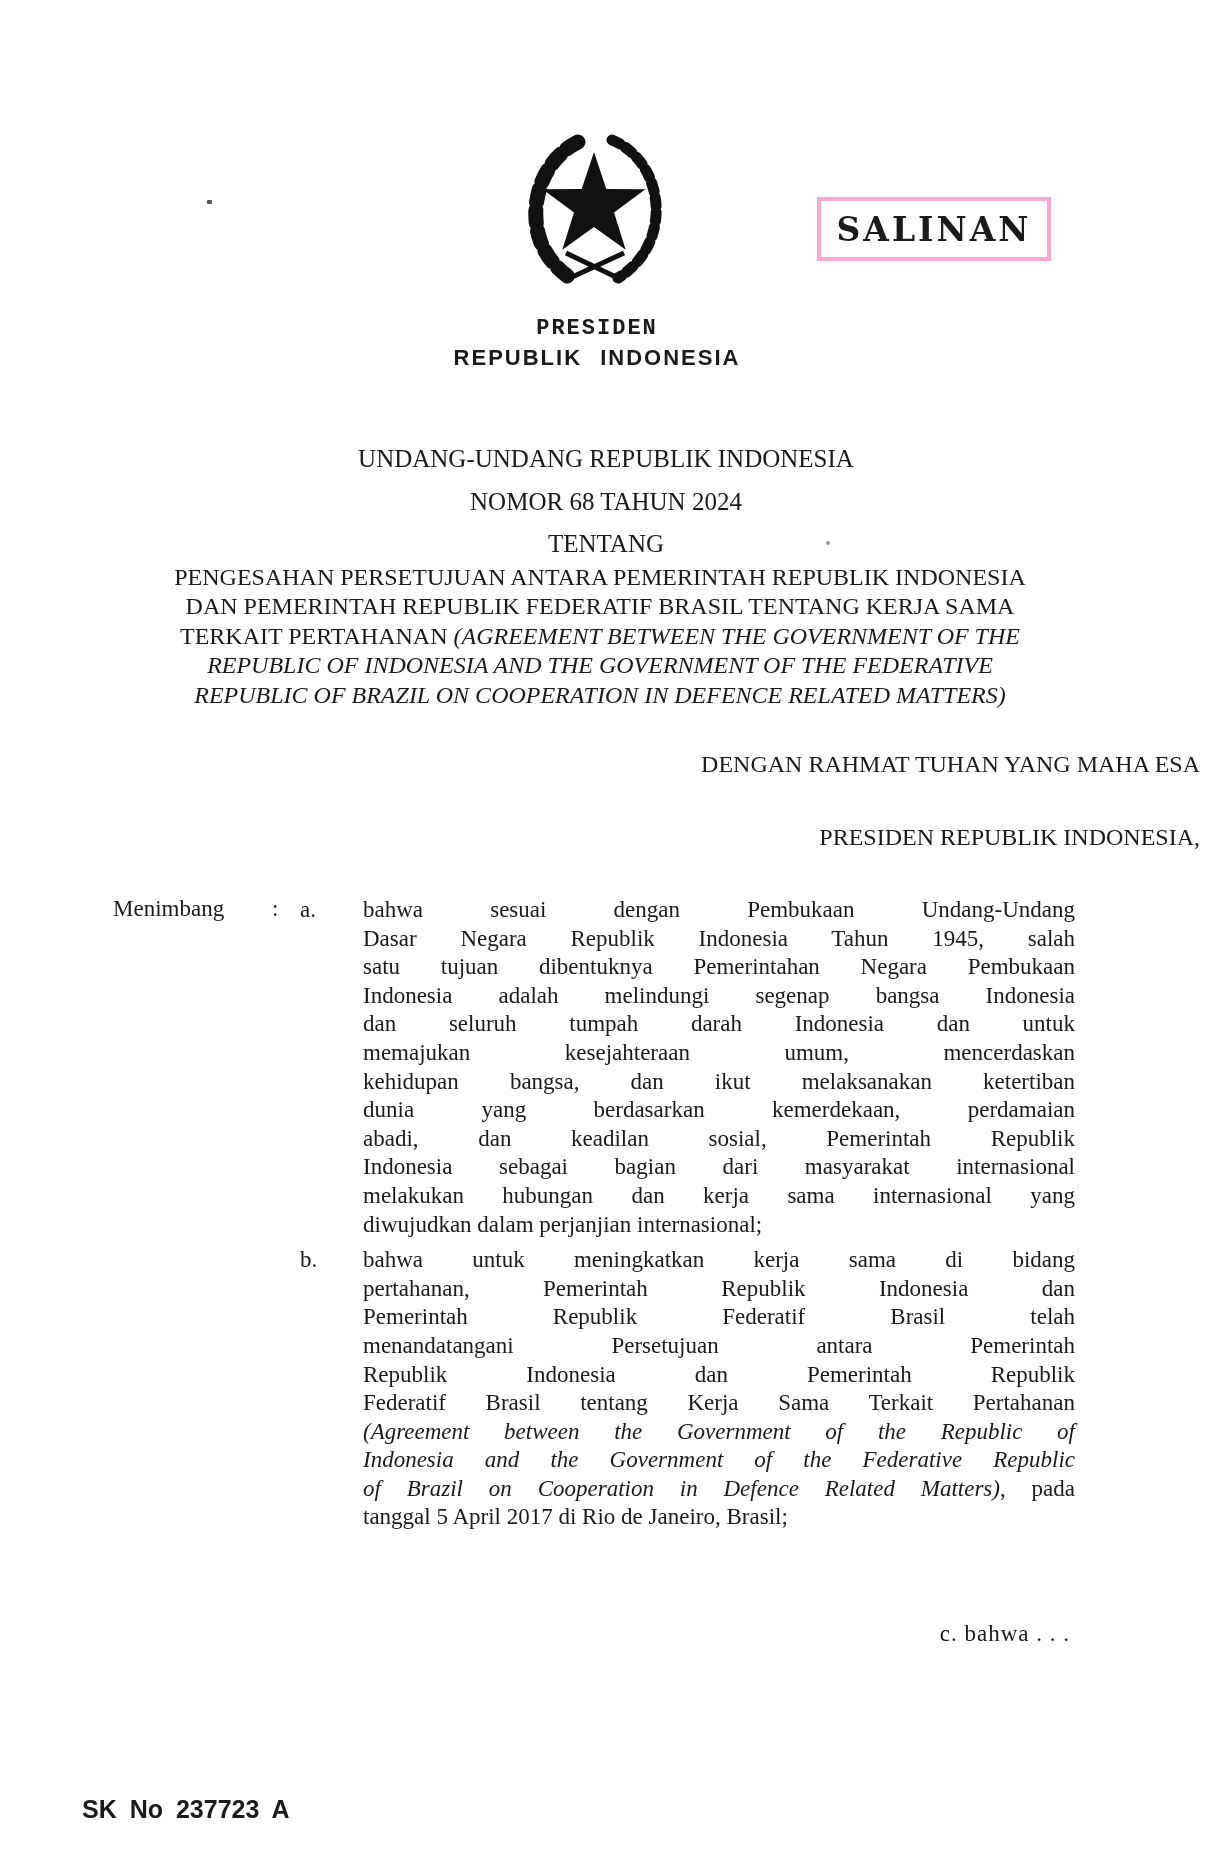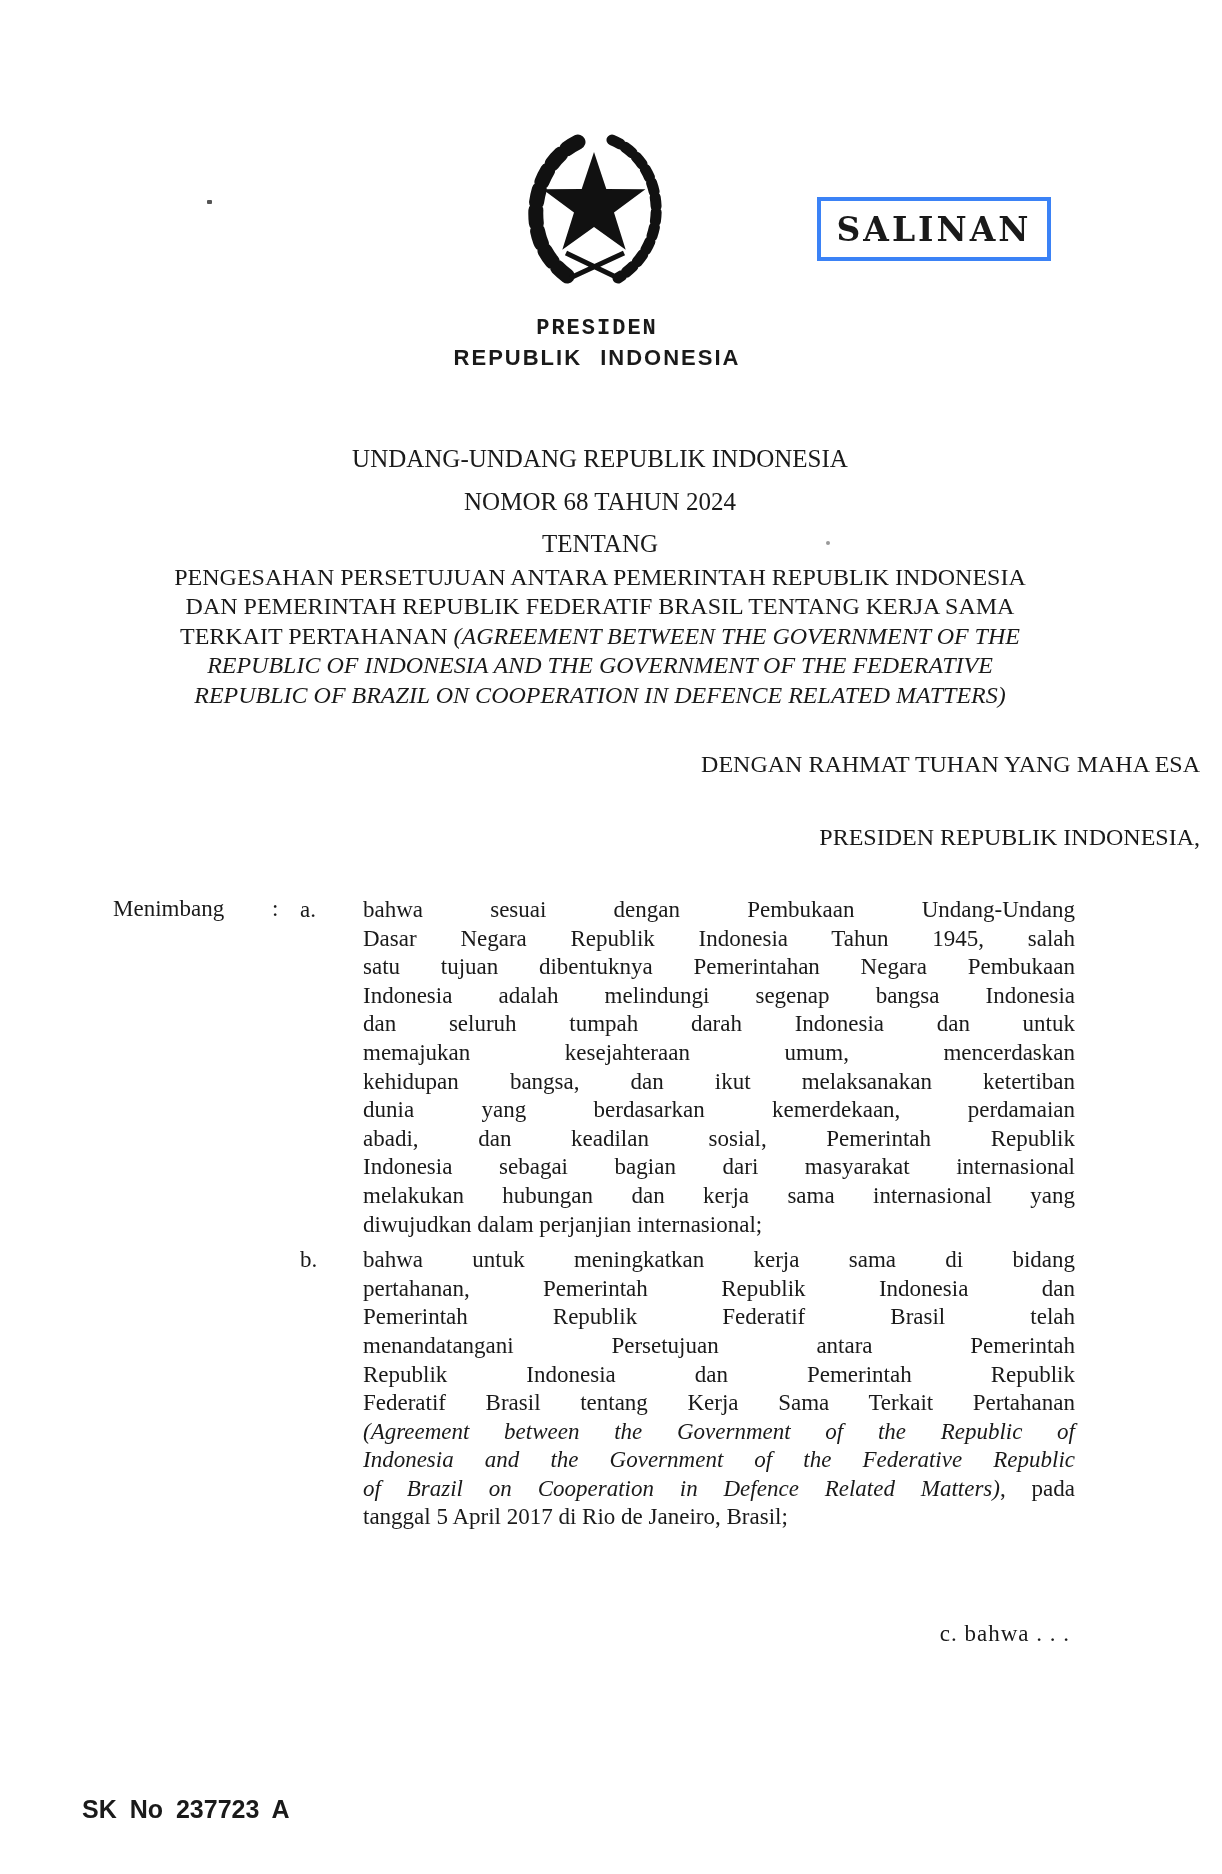--- a/index.html
+++ b/index.html
@@ -5,31 +5,31 @@
   html,body{margin:0;padding:0;background:#e8e8e8;}
   .page{position:relative;width:1222px;height:1874px;background:#ffffff;color:#1a1a1a;
         font-family:"Liberation Serif", serif;overflow:hidden;margin:0 auto;}
 
   .speck{position:absolute;}
   .speck1{left:207px;top:200px;width:5px;height:4px;background:#555;border-radius:1px;}
   .speck2{left:826px;top:541px;width:4px;height:4px;background:#999;border-radius:50%;}
 
   .emblem{position:absolute;left:506px;top:124px;width:178px;height:170px;}
 
-  .salinan{position:absolute;left:817px;top:197px;width:234px;height:64px;border:4px solid #3b82f6;
+  .salinan{position:absolute;left:817px;top:197px;width:234px;height:64px;border:4px solid #f9a8d4;
            box-sizing:border-box;display:flex;align-items:center;justify-content:center;
            font-family:"DejaVu Serif", serif;font-weight:bold;font-size:33px;letter-spacing:3px;}
 
   .letterhead{position:absolute;left:0;top:316px;width:1194px;text-align:center;
               font-family:"Liberation Sans", sans-serif;font-weight:bold;}
   .lh1{font-size:22px;letter-spacing:2px;font-family:Liberation Mono, monospace;}
   .lh2{font-size:22px;letter-spacing:2px;word-spacing:10px;margin-top:4px;}
 
   .title-block{position:absolute;left:0;top:438px;width:1200px;text-align:center;
-               font-size:25px;line-height:42.5px;}
+               font-size:25px;line-height:42.5px;padding-left:6px;}
 
   .subject{position:absolute;left:111px;top:563px;width:978px;}
   .sub-line{font-size:24px;line-height:29.4px;text-align:center;white-space:nowrap;}
 
   .invocation{position:absolute;left:0;top:751px;width:1200px;text-align:right;font-size:24px;}
   .authority{position:absolute;left:0;top:824px;width:1200px;text-align:right;font-size:24px;}
 
   .c-label{position:absolute;left:113px;top:896px;font-size:23px;}
   .c-colon{position:absolute;left:272px;top:896px;font-size:23px;}
   .c-items{position:absolute;left:300px;top:896px;width:780px;}

